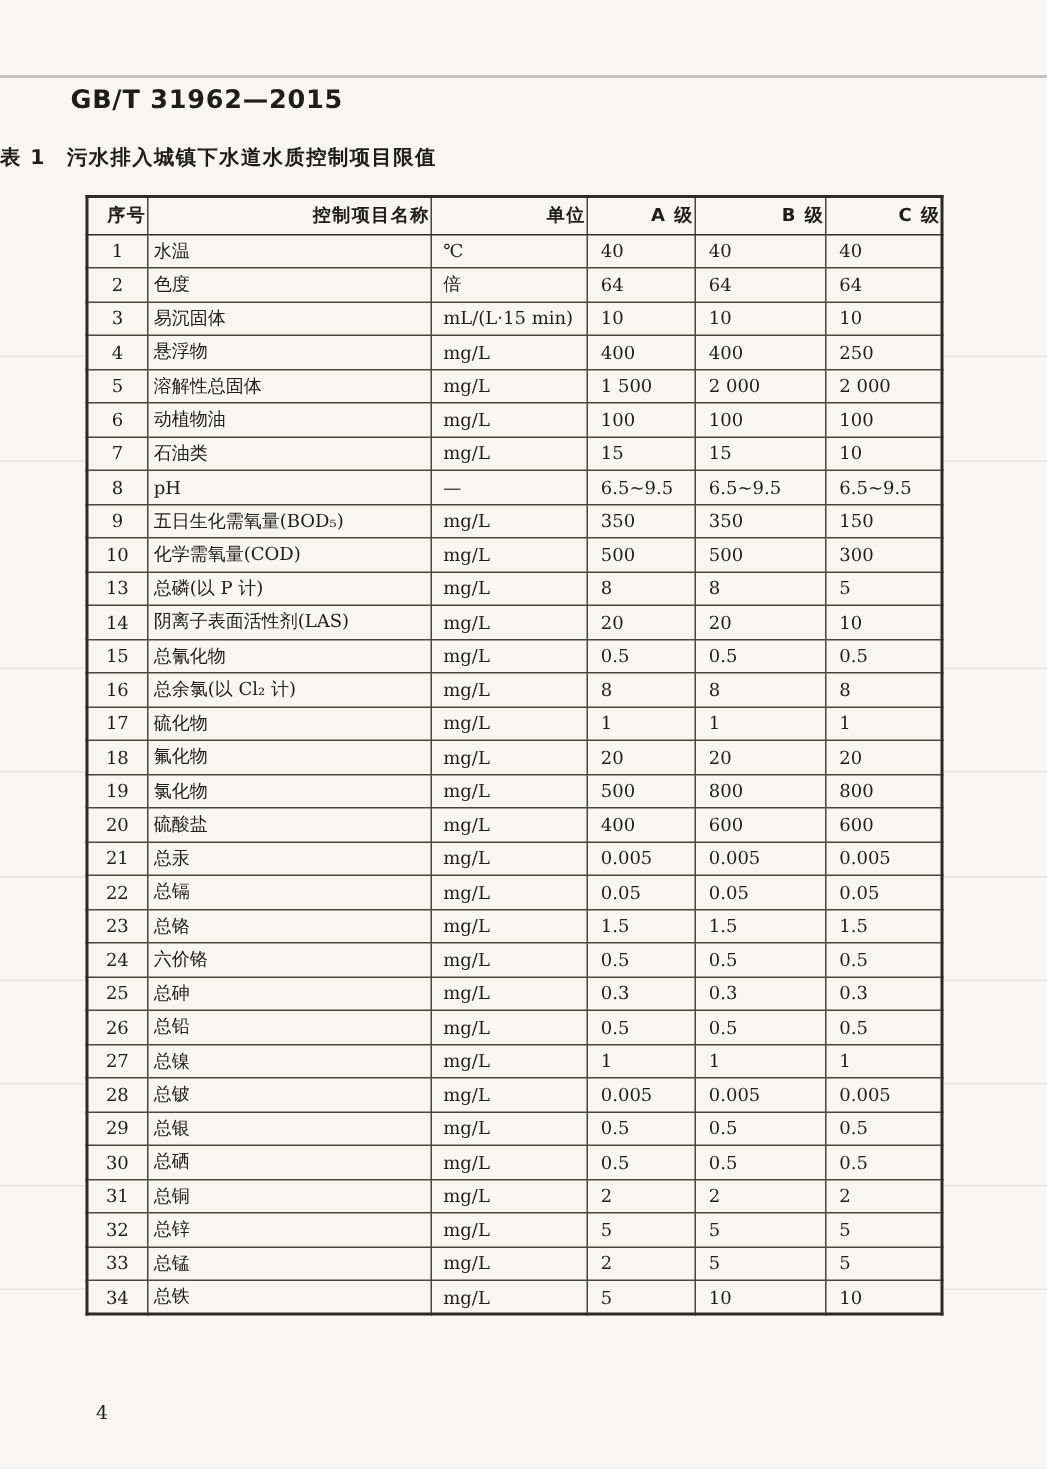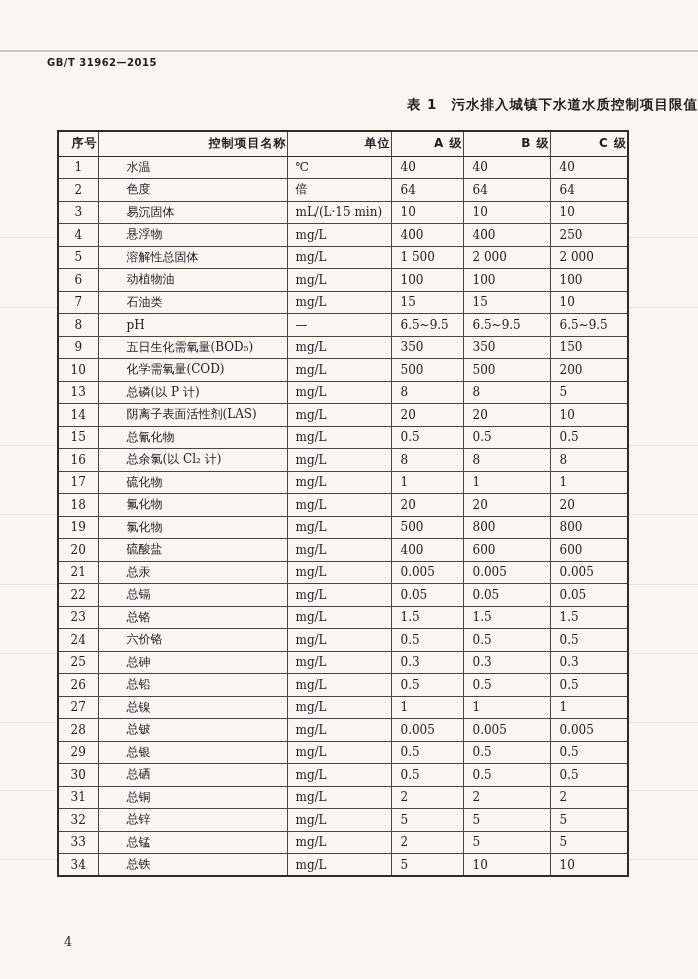--- a/index.html
+++ b/index.html
@@ -30,31 +30,31 @@
     background: rgba(110, 110, 105, 0.35);
   }
 
   .doc-number {
     position: absolute;
     left: 47px;
     top: 57px;
     z-index: 1;
     font-family: "DejaVu Sans", "Liberation Sans", sans-serif;
     font-weight: bold;
-    font-size: 10px;
+    font-size: 17px;
     letter-spacing: 0.5px;
   }
 
   .table-caption {
     position: absolute;
     left: 0;
     top: 96px;
     width: 100%;
     z-index: 1;
-    text-align: right;
+    text-align: left;
     font-family: "DejaVu Sans", "Liberation Sans", sans-serif;
     font-weight: bold;
     font-size: 13.5px;
     letter-spacing: 1px;
   }
   .table-caption .caption-label { margin-right: 14px; }
 
   table.limits {
     position: absolute;
     left: 57px;
@@ -76,21 +76,21 @@
   table.limits thead tr { height: 25px; }
   table.limits tbody tr { height: 22.5px; }
   table.limits th {
     font-family: "DejaVu Sans", "Liberation Sans", sans-serif;
     font-weight: bold;
     text-align: right;
     border-bottom: 1.5px solid #2b2b28;
     letter-spacing: 1px;
   }
   td.c-index { text-align: center; }
-  td.c-name  { padding-left: 28px; text-align: left; }
+  td.c-name  { padding-left: 4px; text-align: left; }
   td.c-unit  { padding-left: 8px;  text-align: left; }
   td.c-a, td.c-b, td.c-c { padding-left: 9px; text-align: left; }
 
   .page-number {
     position: absolute;
     left: 64px;
     top: 934px;
     z-index: 1;
     font-size: 12.5px;
   }
@@ -218,21 +218,21 @@
           <td class="c-b">350</td>
           <td class="c-c">150</td>
         </tr>
 
         <tr>
           <td class="c-index">10</td>
           <td class="c-name">化学需氧量(COD)</td>
           <td class="c-unit">mg/L</td>
           <td class="c-a">500</td>
           <td class="c-b">500</td>
-          <td class="c-c">200</td>
+          <td class="c-c">300</td>
         </tr>
 
 
 
         <tr>
           <td class="c-index">13</td>
           <td class="c-name">总磷(以 P 计)</td>
           <td class="c-unit">mg/L</td>
           <td class="c-a">8</td>
           <td class="c-b">8</td>

